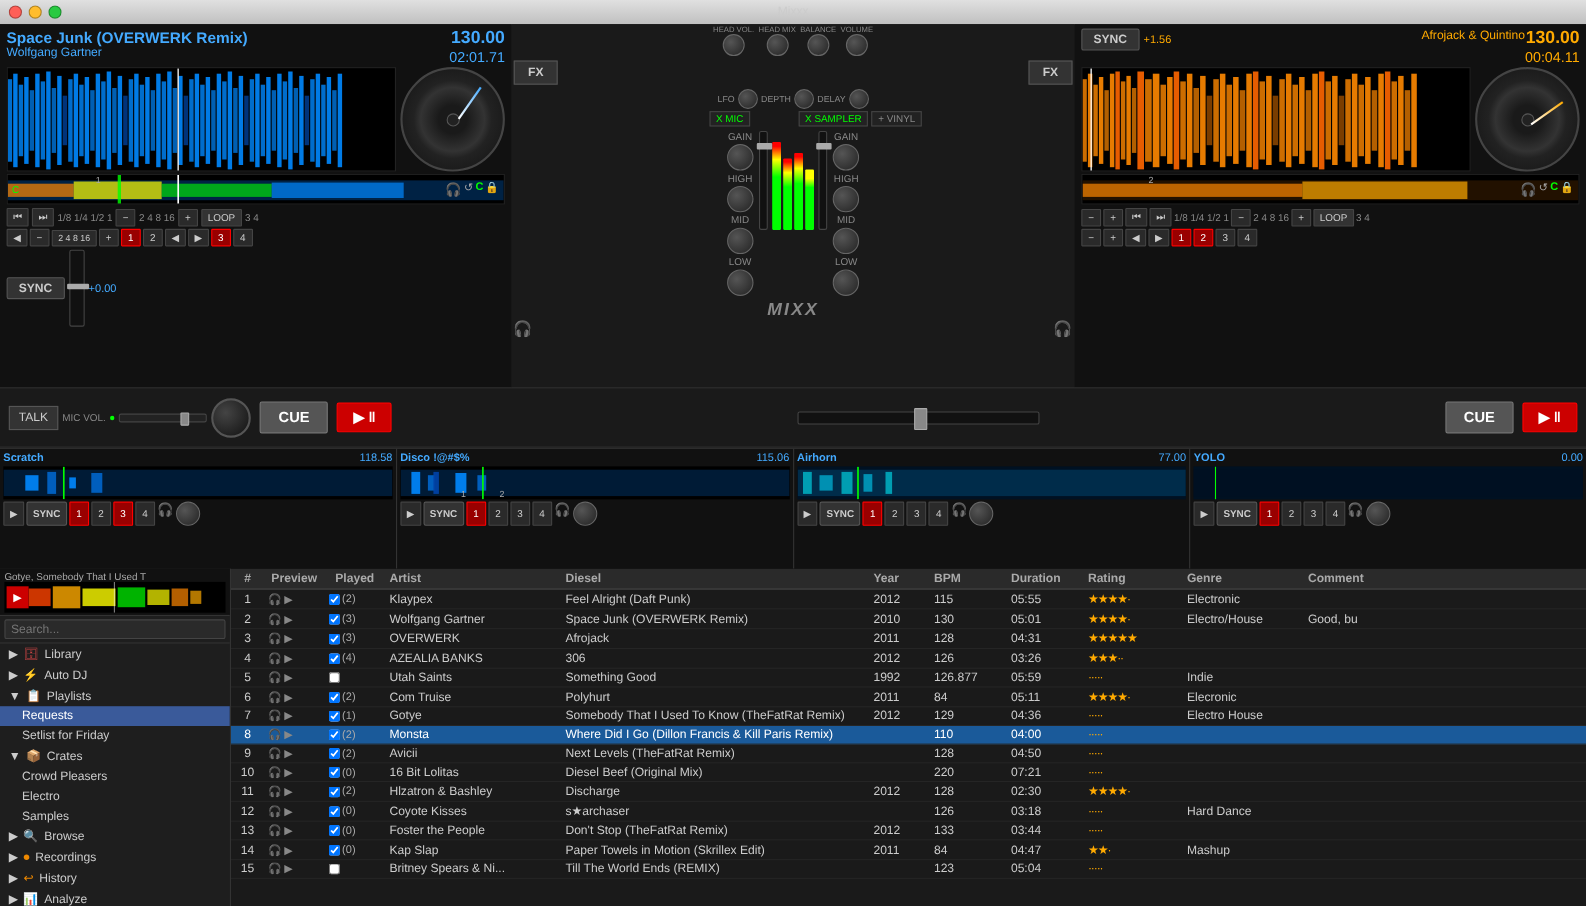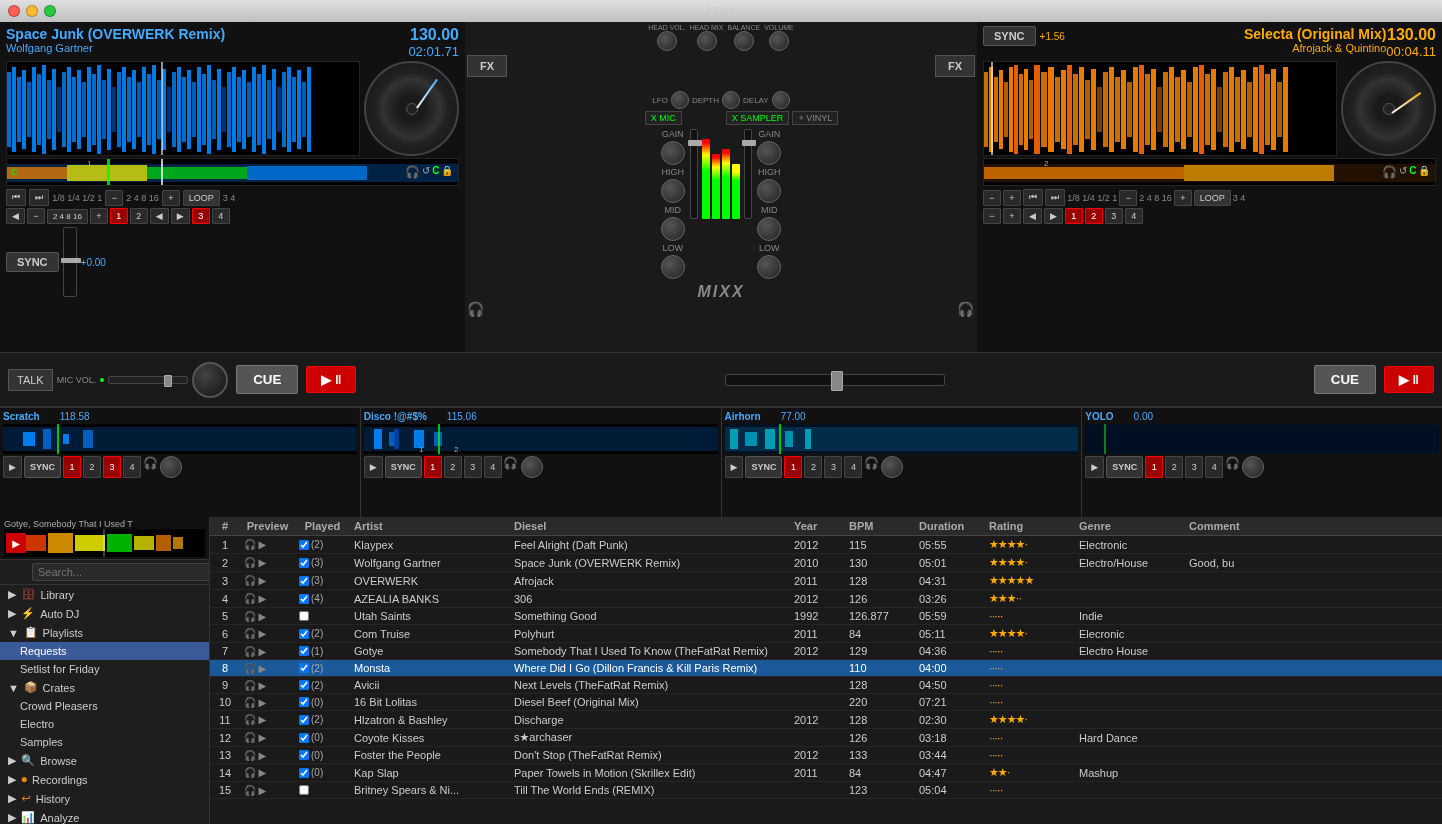--- a/index.html
+++ b/index.html
@@ -79,21 +79,20 @@
       border-bottom: 1px solid #333;
     }
     #search-input {
       width: 100%;
       background: #2a2a2a;
       border: 1px solid #444;
       color: #ccc;
       padding: 3px 6px;
       font-size: 11px;
       border-radius: 2px;
-      margin-left: 28px;
     }
     .col-num { width: 30px; text-align: center; flex-shrink: 0; }
     .col-preview { width: 55px; flex-shrink: 0; text-align: center; }
     .col-played { width: 55px; flex-shrink: 0; text-align: center; }
     .col-artist { width: 160px; flex-shrink: 0; }
     .col-title { width: 280px; flex-shrink: 0; }
     .col-year { width: 55px; flex-shrink: 0; }
     .col-bpm { width: 70px; flex-shrink: 0; }
     .col-duration { width: 70px; flex-shrink: 0; }
     .col-rating { width: 90px; flex-shrink: 0; }
@@ -212,20 +211,21 @@
       border-top: 1px solid #333;
     }
     .sampler-unit {
       flex: 1;
       border-right: 1px solid #333;
       padding: 3px;
       overflow: hidden;
     }
     .sampler-header {
       display: flex;
+      justify-content: space-between;
       margin-bottom: 2px;
       gap: 20px;
     }
     .sampler-name { color: #4af; font-size: 10px; font-weight: bold; }
     .sampler-bpm-val { color: #4af; font-size: 10px; }
     .sampler-wf {
       height: 30px;
       background: #000;
       margin-bottom: 2px;
     }
@@ -556,21 +556,21 @@
           <div style="font-size:7px; color:#888;">VOLUME</div>
           <div class="knob" style="width:20px;height:20px;"></div>
         </div>
       </div>
 
       <div style="display:flex; justify-content:space-between; width:100%; margin-top:2px;">
         <button class="fx-btn">FX</button>
         <button class="fx-btn">FX</button>
       </div>
 
-      <div style="display:flex; align-items:center; gap:3px; margin-top:14px; font-size:8px; color:#888;">
+      <div style="display:flex; align-items:center; gap:3px; margin-top:4px; font-size:8px; color:#888;">
         <span>LFO</span>
         <div class="knob" style="width:18px;height:18px;"></div>
         <span>DEPTH</span>
         <div class="knob" style="width:18px;height:18px;"></div>
         <span>DELAY</span>
         <div class="knob" style="width:18px;height:18px;"></div>
       </div>
 
       <div style="display:flex; gap:3px; margin-top:2px;">
         <button class="mode-btn active">X MIC</button>
@@ -630,21 +630,20 @@
       </div>
     </div>
 
     <div class="deck-left deck-right">
       <div class="deck-header">
         <div style="display:flex; align-items:center; gap:4px;">
           <button class="sync-btn">SYNC</button>
           <div style="font-size:10px; color:#fa0;">+1.56</div>
         </div>
         <div class="deck-info" style="text-align:right;">
-          <div class="deck-track-name">Selecta (Original Mix)</div>
           <div class="deck-artist-name">Afrojack &amp; Quintino</div>
         </div>
         <div class="deck-bpm-time">
           <div class="bpm-val">130.00</div>
           <div class="time-val">00:04.11</div>
         </div>
       </div>
 
       <div style="display:flex; gap:4px;">
         <div class="waveform-container" style="flex:1; height:95px;">

